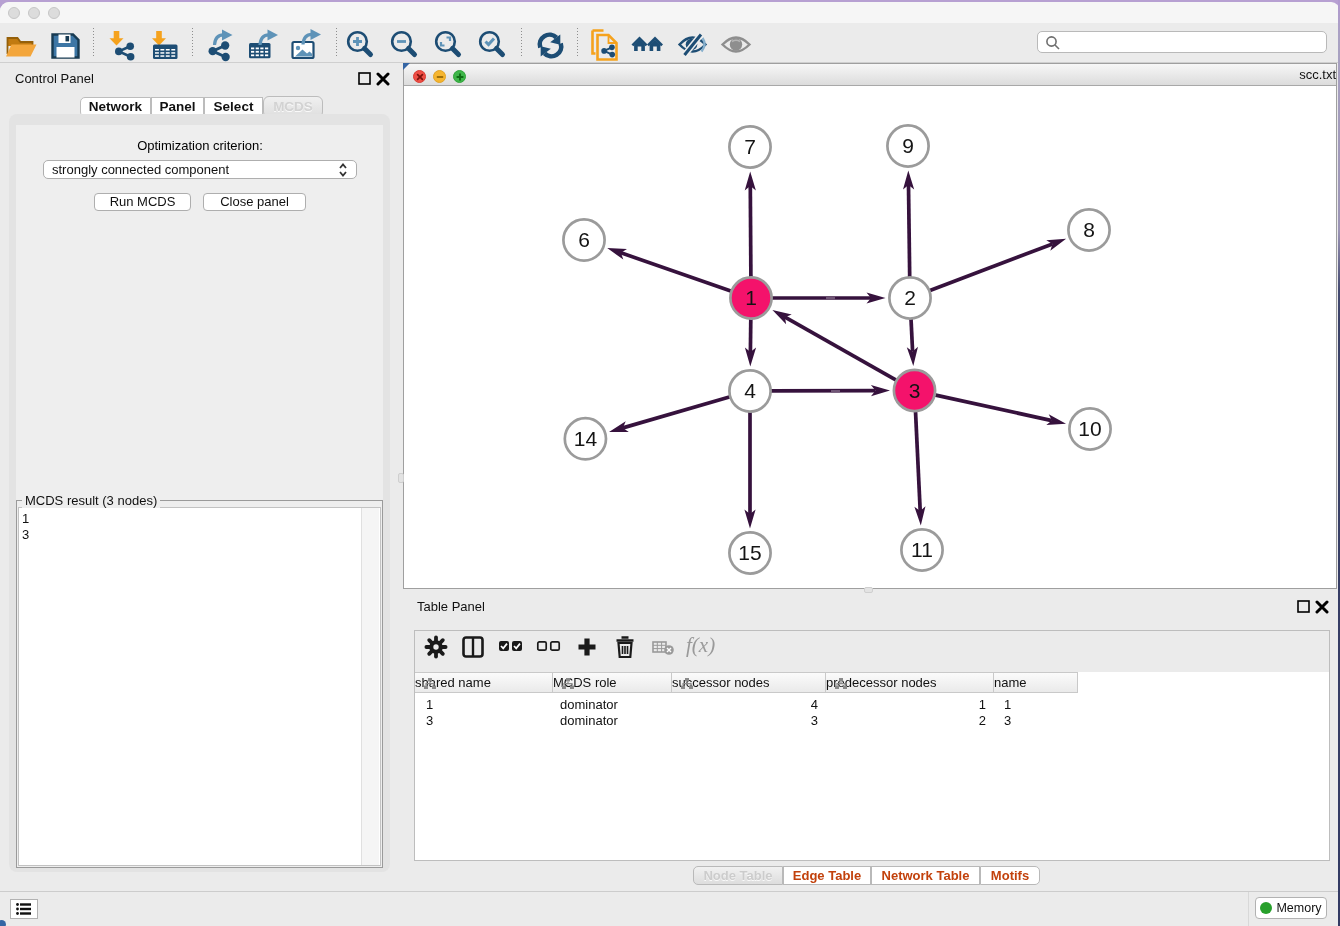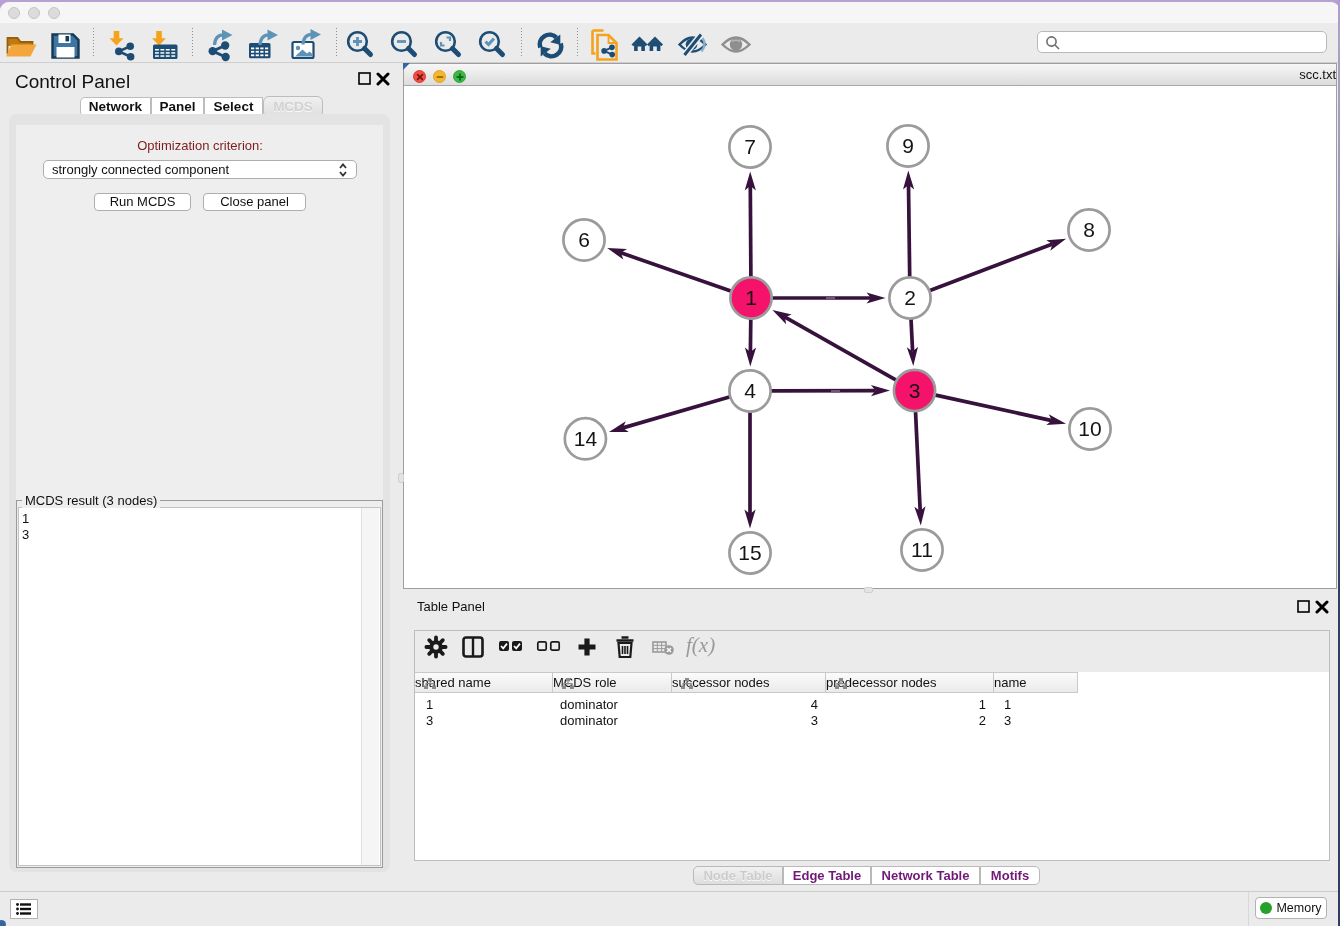--- a/index.html
+++ b/index.html
@@ -6,44 +6,44 @@
 #win{position:absolute;left:0;top:2px;width:1338px;height:924px;background:#ebebeb;border-radius:9px 9px 0 0}
 #rightedge{position:absolute;right:0;top:0;width:2px;height:926px;background:linear-gradient(#b29ad0 0px,#a9a2c2 40px,#9b94b6 230px,#454b72 290px,#3a4168 320px,#333a63 926px)}
 #titlebar{position:absolute;left:0;top:2px;width:100%;height:22px;background:#f6f6f6;border-radius:9px 9px 0 0;border-bottom:1px solid #d1d1d1}
 .tl{position:absolute;top:5px;width:12px;height:12px;border-radius:50%;background:#dcdcdc;border:1px solid #c6c6c6}
 #titletext{position:absolute;top:3px;width:100%;text-align:center;color:#a4a4a4;font-size:13px}
 #toolbar{position:absolute;left:0;top:23px;width:100%;height:40px;background:#ebebeb;border-bottom:1px solid #cfcfcf}
 .tsep{position:absolute;top:5px;height:30px;width:1px;background:repeating-linear-gradient(#8e8e8e 0 1px,transparent 1px 3px)}
 .ticon{position:absolute;top:5px}
 #search{position:absolute;left:1037px;top:8px;width:290px;height:22px;background:#fff;border:1px solid #b9b9b9;border-radius:5px}
 
-#cp-title{position:absolute;left:15px;top:71px;font-size:19px;color:#111}
+#cp-title{position:absolute;left:15px;top:71px;font-size:13px;color:#111}
 .cptab{position:absolute;top:97px;height:20px;background:#fff;border:1px solid #bcbcbc;font-size:13.5px;font-weight:bold;color:#111;text-align:center;line-height:18px}
 #cp-body{position:absolute;left:9px;top:114px;width:381px;height:758px;background:#e3e3e3;border-radius:8px}
 #cp-inner{position:absolute;left:16px;top:125px;width:367px;height:743px;background:#eeeeee}
-#optlab{position:absolute;left:0;top:138px;width:400px;text-align:center;font-size:13px;color:#7f1d1d}
+#optlab{position:absolute;left:0;top:138px;width:400px;text-align:center;font-size:13px;color:#000000}
 #combo{position:absolute;left:43px;top:160px;width:314px;height:19px;background:#fff;border:1px solid #aeaeae;border-radius:5px;font-size:13px;line-height:17px;padding-left:8px;color:#111}
 .btn{position:absolute;top:193px;height:18px;background:#fff;border:1px solid #aeaeae;border-radius:4px;font-size:13px;text-align:center;line-height:16px;color:#111}
 #grp{position:absolute;left:16px;top:500px;width:367px;height:368px;border:1px solid #9a9a9a}
 #grplab{position:absolute;left:22px;top:493px;background:#eeeeee;padding:0 3px;font-size:13px;color:#111}
 #grpwhite{position:absolute;left:18px;top:507px;width:363px;height:359px;background:#fff;border:1px solid #c2c2c2}
 #grpscroll{position:absolute;left:361px;top:508px;width:18px;height:357px;background:#f5f5f5;border-left:1px solid #e0e0e0}
 #grptext{position:absolute;left:22px;top:511px;font-size:13px;line-height:16px;color:#111}
 
 #netwin{position:absolute;left:403px;top:63px;width:934px;height:526px;background:#fff;border:1px solid #9f9f9f}
 #nettitle{position:absolute;left:0;top:0;width:100%;height:22px;background:linear-gradient(#f7f7f7,#dcdcdc);border-bottom:1px solid #a8a8a8;text-align:right;font-size:13px;color:#111;line-height:22px}
 .dot{position:absolute;top:6px;width:13px;height:13px;border-radius:50%}
 
 #tp-title{position:absolute;left:417px;top:599px;font-size:13px;color:#111}
 #tbox{position:absolute;left:414px;top:630px;width:916px;height:231px;background:#fff;border:1px solid #bdbdbd}
 #thead{position:absolute;left:0;top:41px;width:663px;height:21px;background:linear-gradient(#fbfbfb,#eaeaea);border-top:1px solid #c9c9c9;border-bottom:1px solid #c9c9c9}
 .hcell{position:absolute;top:0;height:20px;border-right:1px solid #c9c9c9;font-size:13px;color:#111;line-height:20px}
 .trow{position:absolute;font-size:13px;color:#111;height:16px;line-height:16px}
 
-.btab{position:absolute;top:866px;height:19px;background:#fff;border:1px solid #b9b9b9;font-size:13px;font-weight:bold;color:#701a75;text-align:center;line-height:17px}
+.btab{position:absolute;top:866px;height:19px;background:#fff;border:1px solid #b9b9b9;font-size:13px;font-weight:bold;color:#c2410c;text-align:center;line-height:17px}
 #statusbar{position:absolute;left:0;top:891px;width:100%;height:35px;background:#ebebeb;border-top:1px solid #cccccc}
 #listbtn{position:absolute;left:10px;top:899px;width:28px;height:20px;background:#fff;border:1px solid #b2b2b2}
 #membtn{position:absolute;left:1255px;top:897px;width:72px;height:22px;background:#fff;border:1px solid #b2b2b2;border-radius:4px;font-size:12.5px;color:#111;text-align:center;line-height:20px}
 </style></head>
 <body>
 <div id="win"></div>
 <div id="titlebar">
   <div class="tl" style="left:8px"></div>
   <div class="tl" style="left:28px"></div>
   <div class="tl" style="left:48px"></div>

